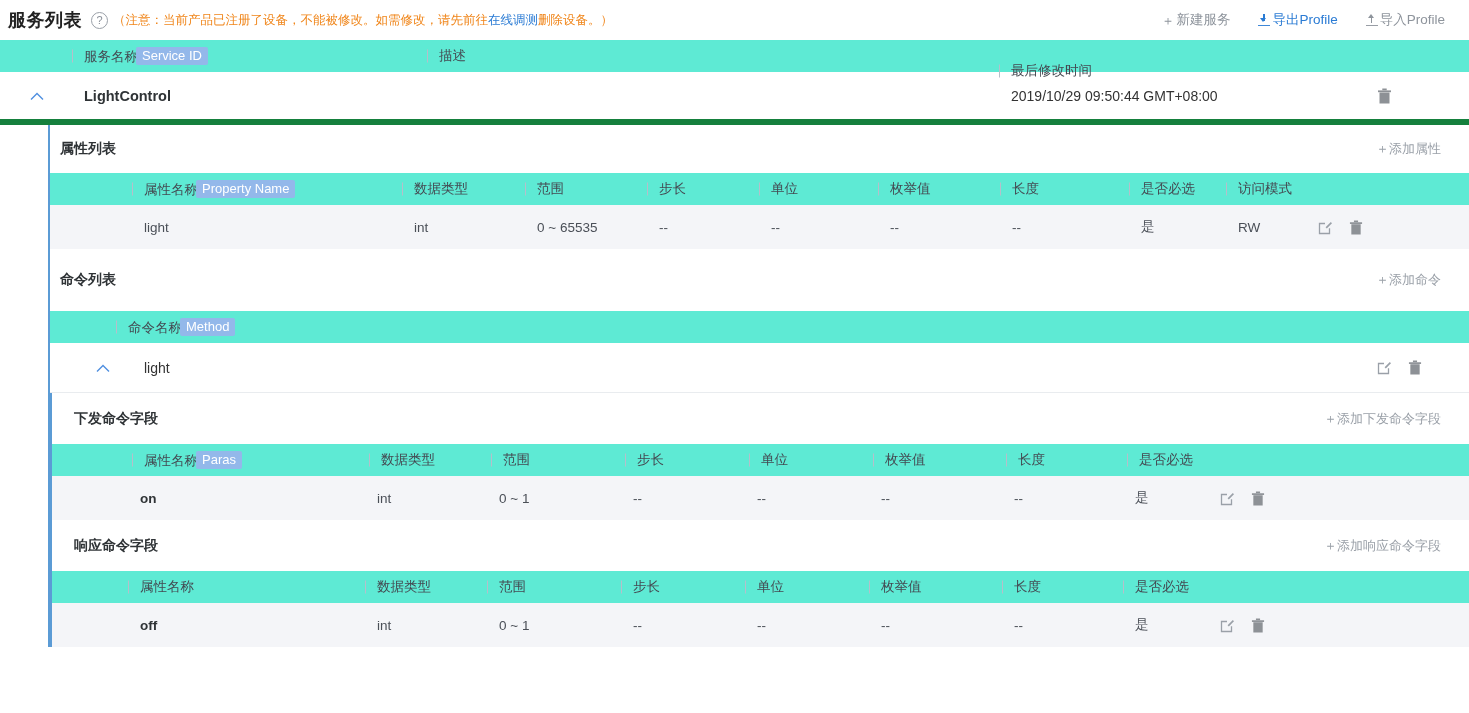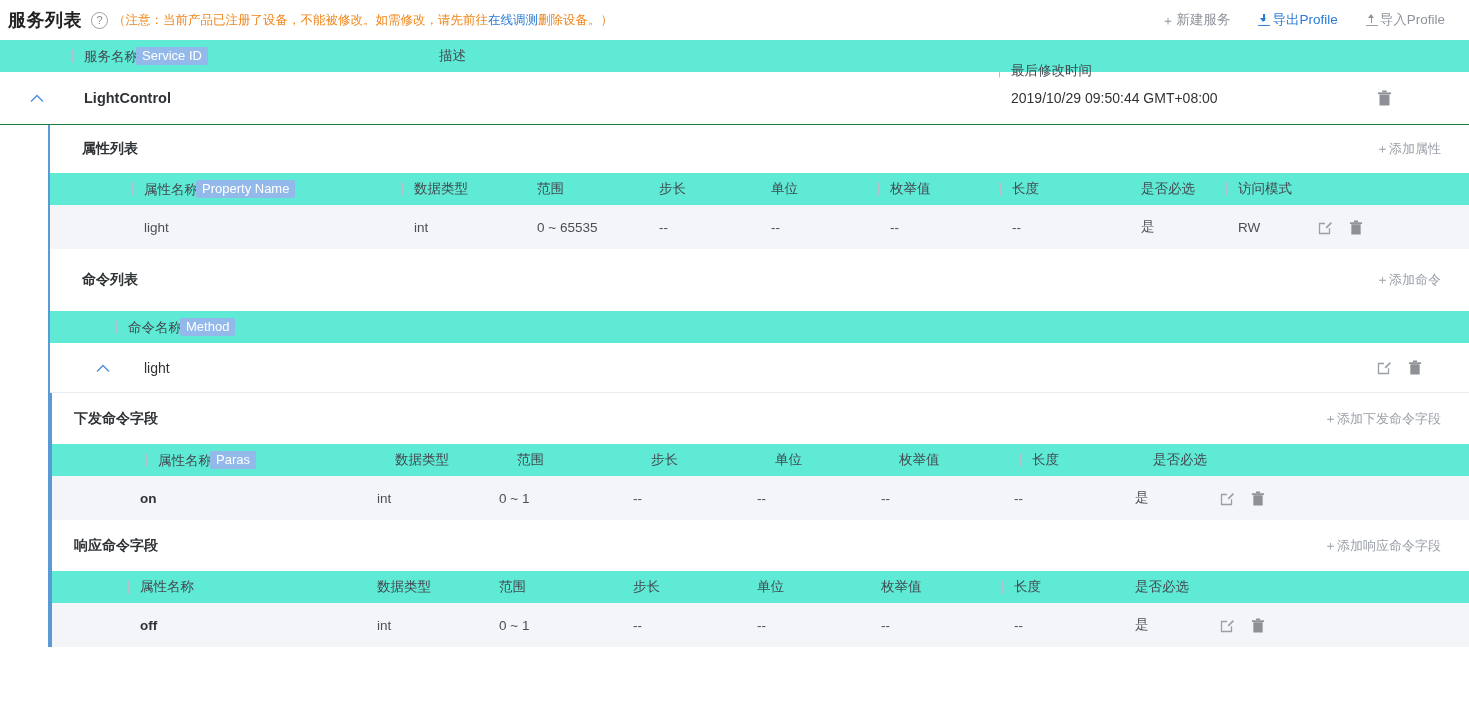--- a/index.html
+++ b/index.html
@@ -151,21 +151,21 @@
     line-height: 1;
     margin-left: -2px;
     vertical-align: 1px;
   }
 
   
   .service-row {
     height: 53px;
     display: flex;
     align-items: center;
-    border-bottom: 1px solid #15803d;
+    border-bottom: 6px solid #15803d;
     box-sizing: border-box;
     position: relative;
   }
   .chevron {
     color: #4f8fe0;
     font-size: 13px;
     width: 16px;
     text-align: center;
     cursor: pointer;
     user-select: none;
@@ -179,21 +179,21 @@
 
   
   .rail {
     border-left: 2px solid #5b9bd5;
     box-sizing: border-box;
   }
   .sec-title-row {
     height: 48px;
     display: flex;
     align-items: center;
-    padding-left: 32px;
+    padding-left: 10px;
     padding-right: 28px;
     box-sizing: border-box;
   }
   .sec-title {
     font-weight: bold;
     font-size: 14px;
     color: #2f3336;
   }
   .add-link {
     margin-left: auto;
@@ -352,21 +352,21 @@
     </div>
   </div>
 
   <div class="rail" style="">
 
     <div class="sec-title-row" style="height:51px;padding-left:22px;">
       <span class="sec-title">下发命令字段</span>
       <span class="add-link">＋添加下发命令字段</span>
     </div>
 
-    <div class="thead" style="padding-left:40px;justify-content:flex-end;">
+    <div class="thead" style="padding-left:26px;justify-content:flex-end;">
       <div class="cell" style="width:54px;"></div>
       <div class="cell" style="width:237px;">
         <span>属性名称</span><span class="badge">Paras</span>
       </div>
       <div class="cell" style="width:122px;">数据类型</div>
       <div class="cell" style="width:134px;">范围</div>
       <div class="cell" style="width:124px;">步长</div>
       <div class="cell" style="width:124px;">单位</div>
       <div class="cell" style="width:133px;">枚举值</div>
       <div class="cell" style="width:121px;">长度</div>

